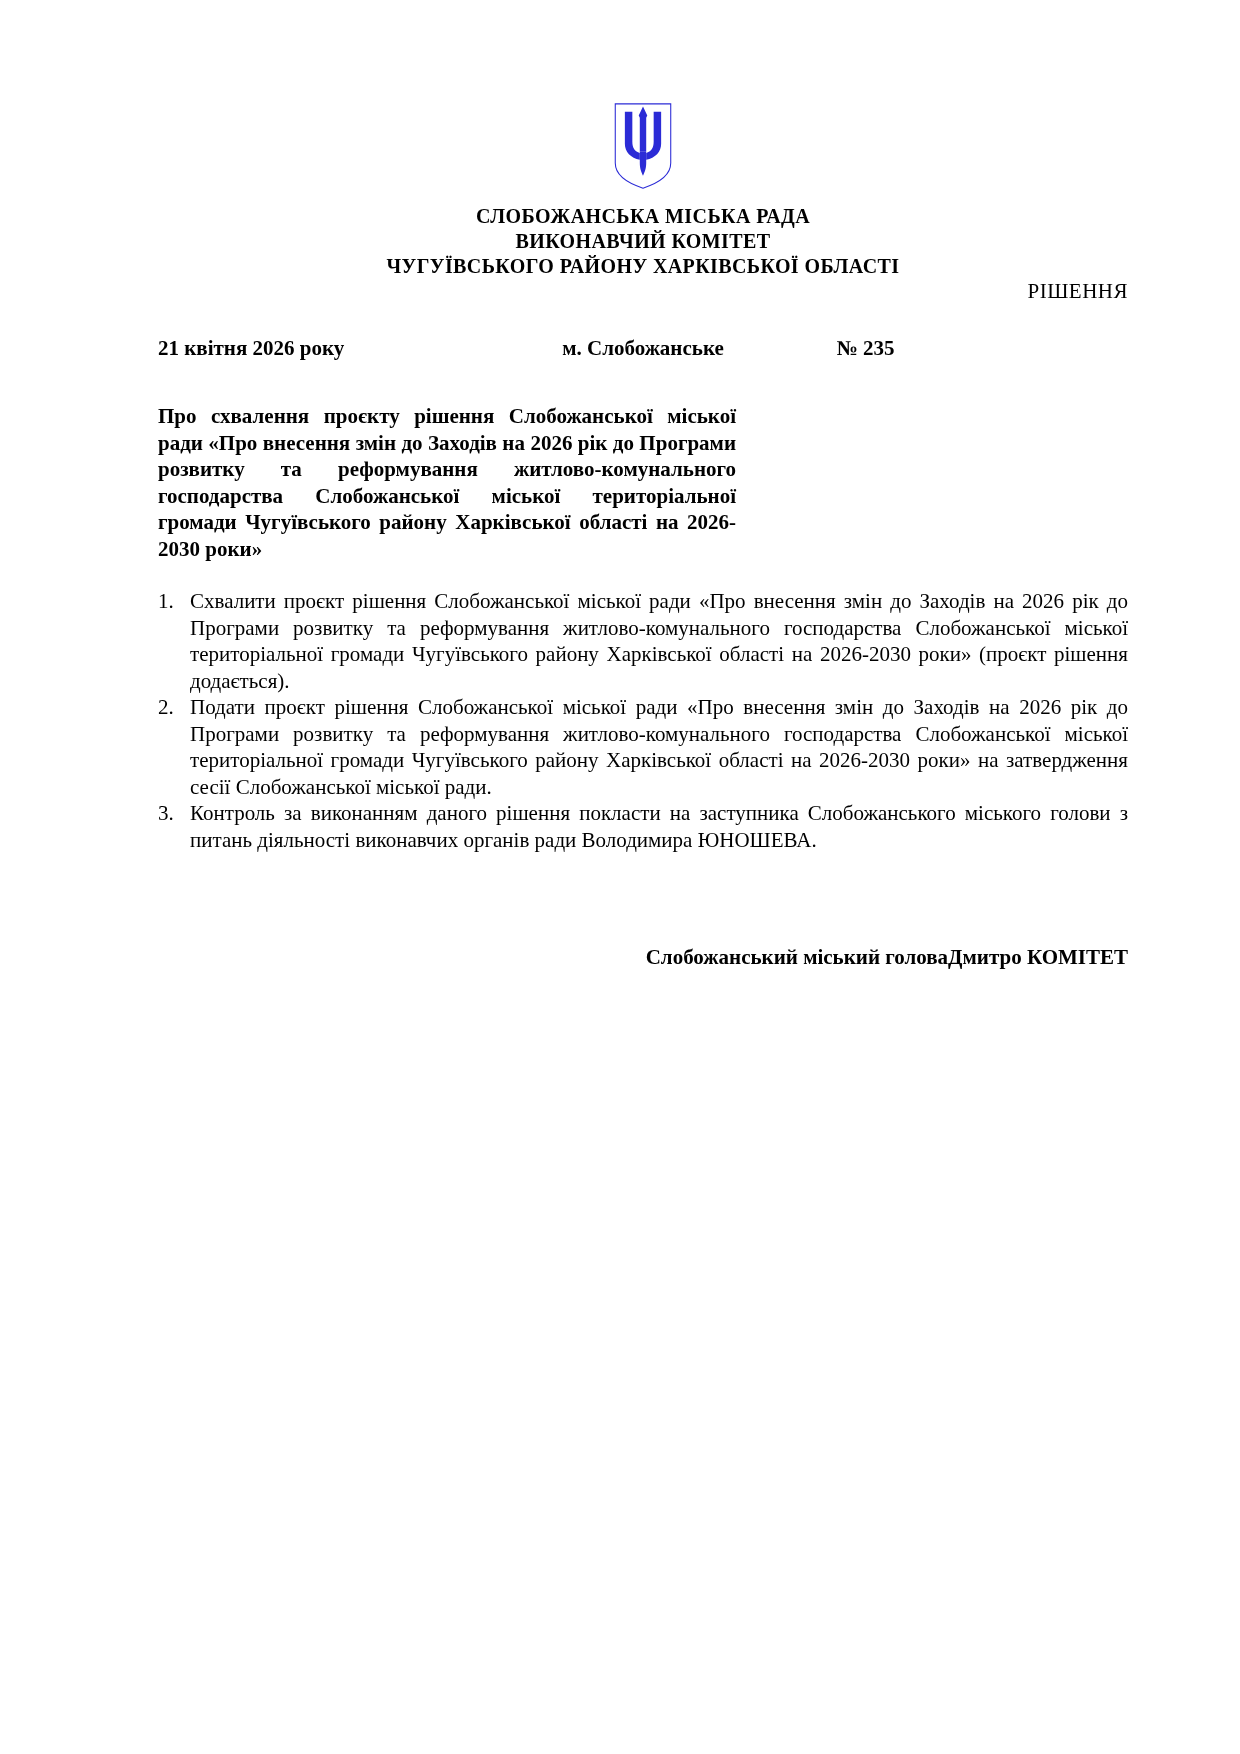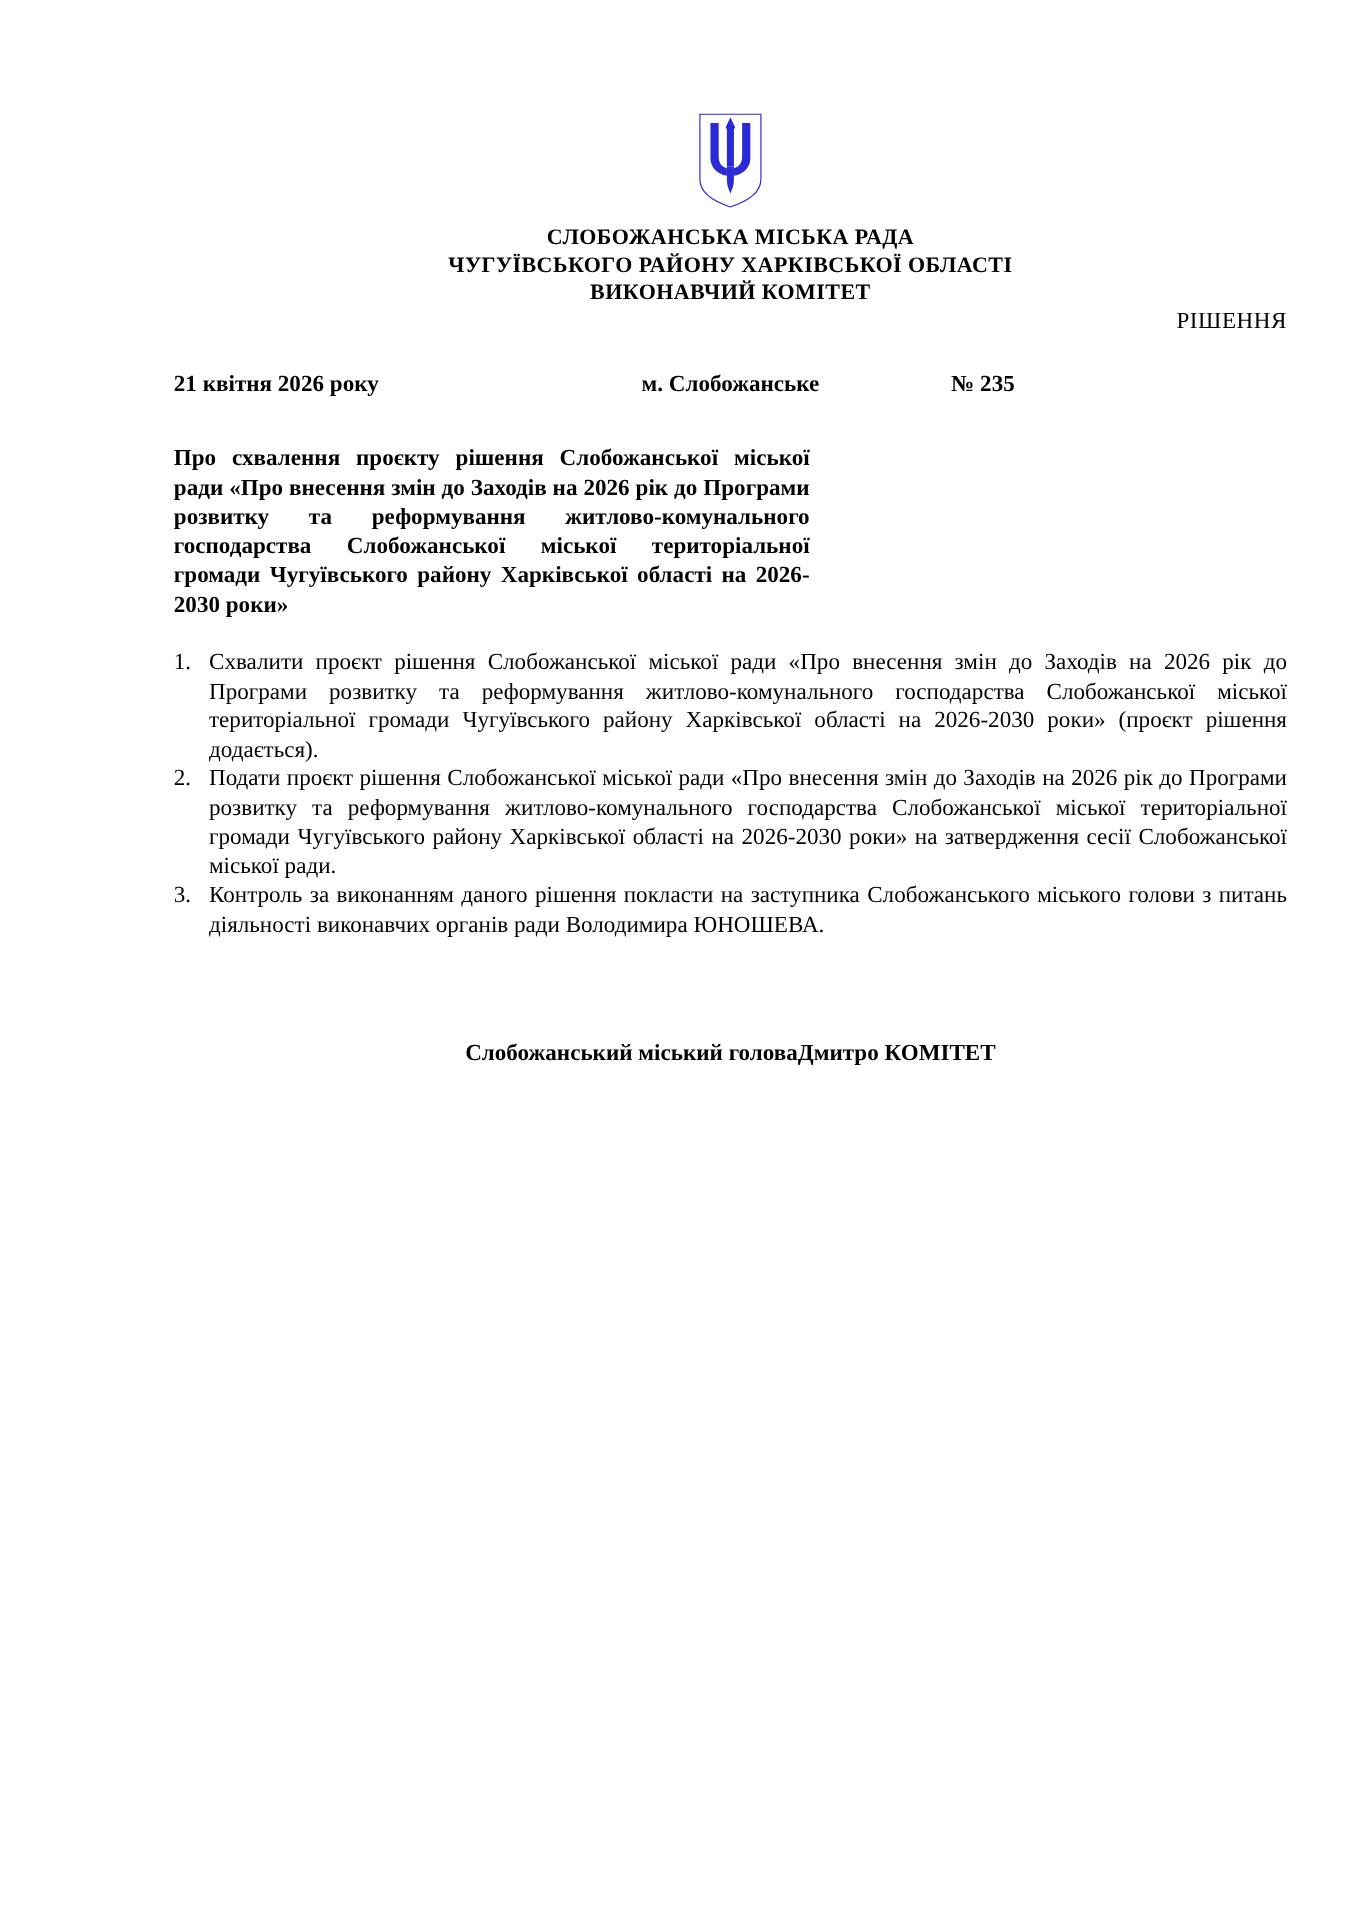--- a/index.html
+++ b/index.html
@@ -7,60 +7,60 @@
   html, body { background: var(--paper); }
   body {
     width: 1240px; height: 1754px;
     font-family: "Liberation Serif", "DejaVu Serif", serif;
     color: var(--ink);
     overflow: hidden;
   }
   .page {
     position: relative;
     width: 1240px; height: 1754px;
-    padding: 100px 70px 0 158px;
+    padding: 100px 112px 0 158px;
   }
   .emblem { width: 64px; margin: 0 auto; display: block; }
   .emblem svg { display: block; width: 64px; height: 92px; }
   .header { margin-top: 12px; text-align: center; font-weight: bold; font-size: 20px; line-height: 25px; letter-spacing: 0.4px; }
   .doc-type { text-align: right; font-weight: normal; font-size: 21px; letter-spacing: 0.5px; }
   .meta-row { margin-top: 32px; display: flex; align-items: baseline; font-weight: bold; font-size: 21px; gap: 48px; }
   .meta-row .cell { flex: 1 1 0; }
   .meta-row .cell.mid { text-align: center; }
   .meta-row .cell.right { }
   .subject { margin-top: 42px; width: 578px; font-weight: bold; font-size: 21px; line-height: 26.5px; text-align: justify; }
   .preamble { margin-top: 36px; font-size: 21px; line-height: 26.5px; text-align: justify; }
   .resolved { margin-top: 36px; font-size: 21px; letter-spacing: 0.3px; }
   .list { margin-top: 26px; font-size: 21px; line-height: 26.5px; }
   .item { display: flex; }
   .item .num { flex: 0 0 32px; }
   .item .txt { flex: 1 1 auto; text-align: justify; }
-  .signature-row { margin-top: 92px; display: flex; justify-content: center; align-items: baseline; font-weight: bold; font-size: 21px; }
+  .signature-row { margin-top: 92px; display: flex; justify-content: flex-end; align-items: baseline; font-weight: bold; font-size: 21px; }
 </style>
 </head>
 <body>
 
 <div class="page">
 
   <div class="emblem">
     <svg viewBox="0 0 120 168" xmlns="http://www.w3.org/2000/svg" aria-hidden="true">
       <path d="M8,5 H112 V116 C112 140 88 154 60 163 C32 154 8 140 8 116 Z" fill="#ffffff" stroke="var(--emblem-color)" stroke-width="2"></path>
       <g fill="var(--emblem-color)">
         <path d="M60,10 L68,27 L66,31 L66,94 L54,94 L54,31 L52,27 Z"></path>
         <path d="M26,20 L40,20 L40,76 C40,88 45,94 54,97 L54,110 C37,107 26,95 26,80 Z"></path>
         <path d="M94,20 L80,20 L80,76 C80,88 75,94 66,97 L66,110 C83,107 94,95 94,80 Z"></path>
         <path d="M54,94 L66,94 L66,116 C66,127 63,133 60,140 C57,133 54,127 54,116 Z"></path>
       </g>
     </svg>
   </div>
 
   <div class="header">
     <div>СЛОБОЖАНСЬКА МІСЬКА  РАДА</div>
+    <div>ВИКОНАВЧИЙ КОМІТЕТ</div>
     <div>ЧУГУЇВСЬКОГО РАЙОНУ ХАРКІВСЬКОЇ  ОБЛАСТІ</div>
-    <div>ВИКОНАВЧИЙ КОМІТЕТ</div>
   </div>
 
   <div class="doc-type">РІШЕННЯ</div>
 
   <div class="meta-row">
     <span class="cell left">21 квітня 2026 року</span>
     <span class="cell mid">м. Слобожанське</span>
     <span class="cell right">№ 235</span>
   </div>
 

